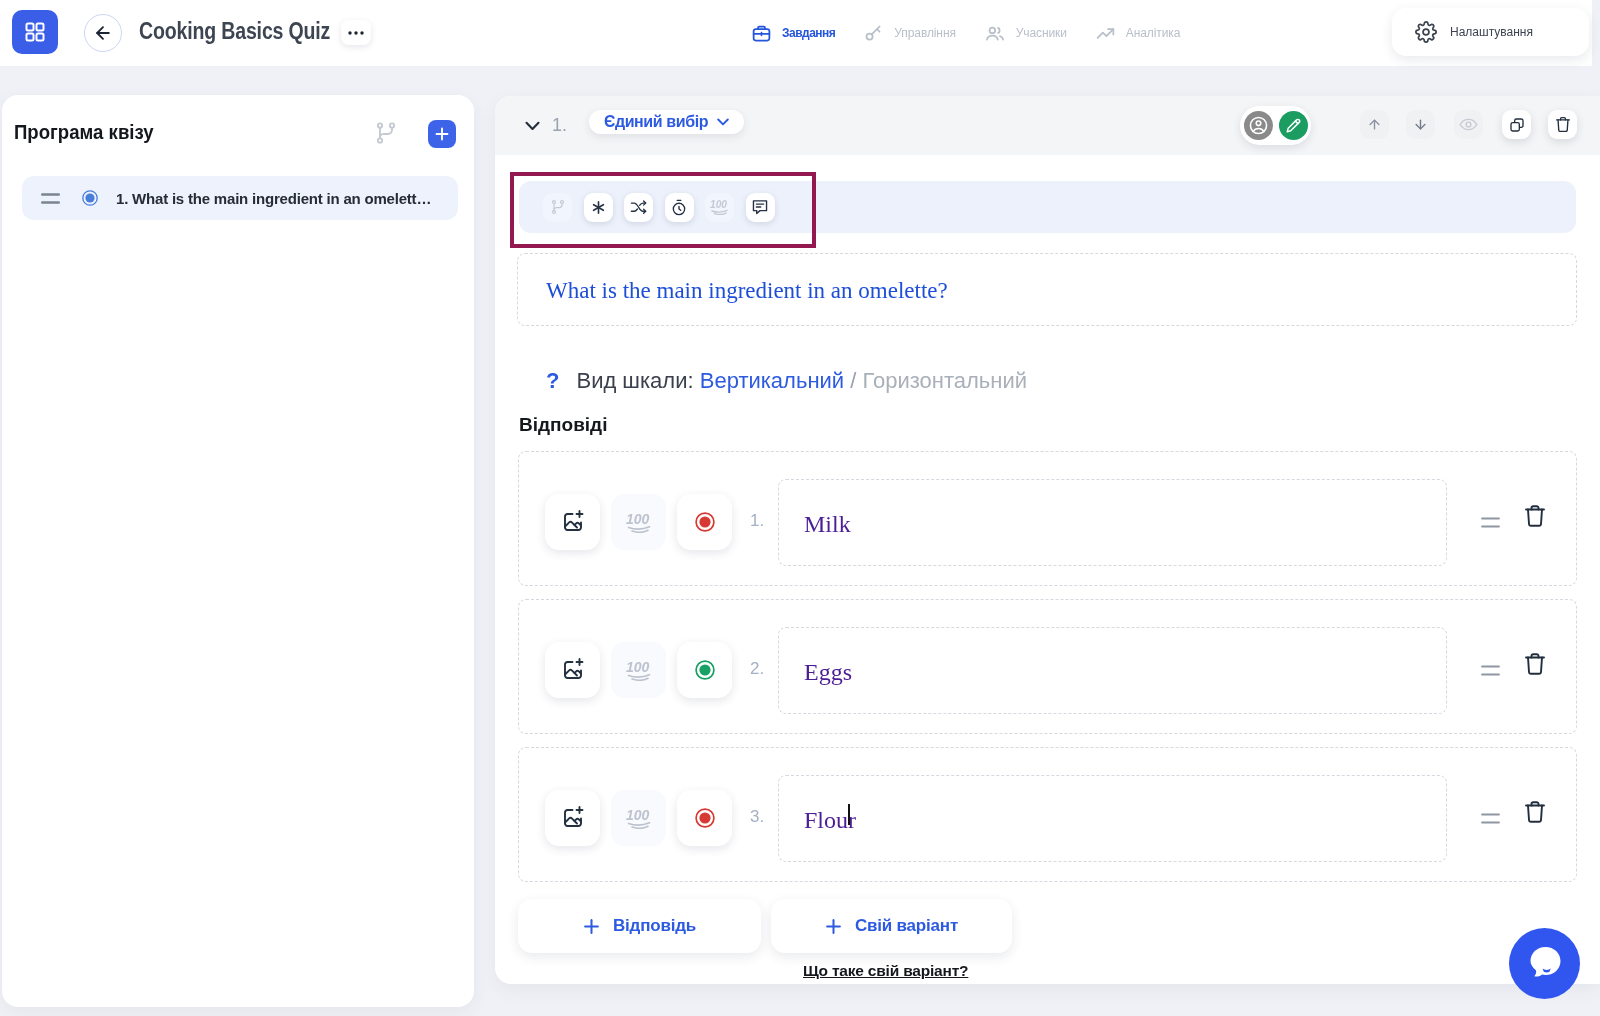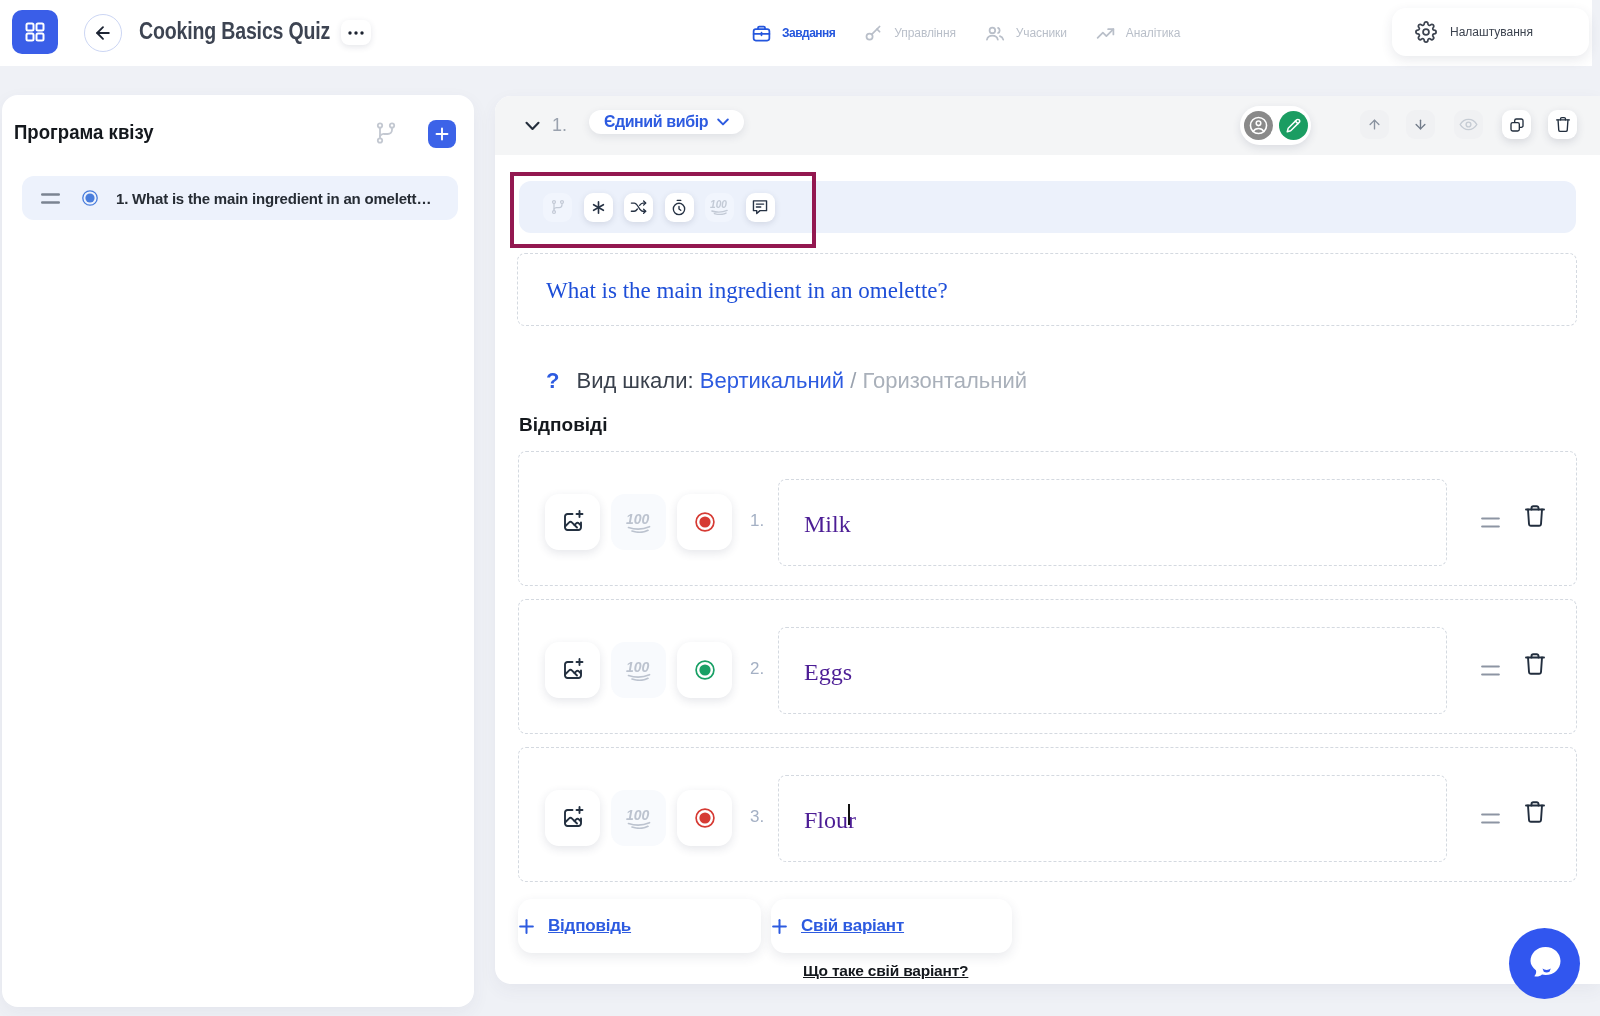--- a/index.html
+++ b/index.html
@@ -165,22 +165,22 @@
 .arow .ainput span {
   position:absolute; left:25px; top:31px;
   font-family:"Liberation Serif", serif; font-size:24px; color:#4c1d95;
 }
 .arow .grip { position:absolute; left:962px; top:65px; color:#8d95a3; display:flex; }
 .arow .del { position:absolute; left:1005px; top:52px; color:#222e3e; display:flex; }
 
 .addbtn {
   position:absolute; top:803px; height:54px;
   background:#fff; border-radius:14px; box-shadow:0 4px 12px rgba(40,50,80,.10);
-  display:flex; align-items:center; gap:13px;
-  color:#2d5be0; font-size:17px; font-weight:700; letter-spacing:-0.2px;text-decoration:underline;
+  display:flex; align-items:center; justify-content:center; gap:13px;
+  color:#2d5be0; font-size:17px; font-weight:700; letter-spacing:-0.2px;
 }
 .whatlink {
   position:absolute; left:308px; top:866px; font-size:15.5px; font-weight:700; color:#14181d; letter-spacing:-0.2px;
   text-decoration:underline;
 }
 
 .chat {
   position:absolute; left:1509px; top:928px; width:71px; height:71px;
   border-radius:50%; background:#3156ef;
   display:flex; align-items:center; justify-content:center;

